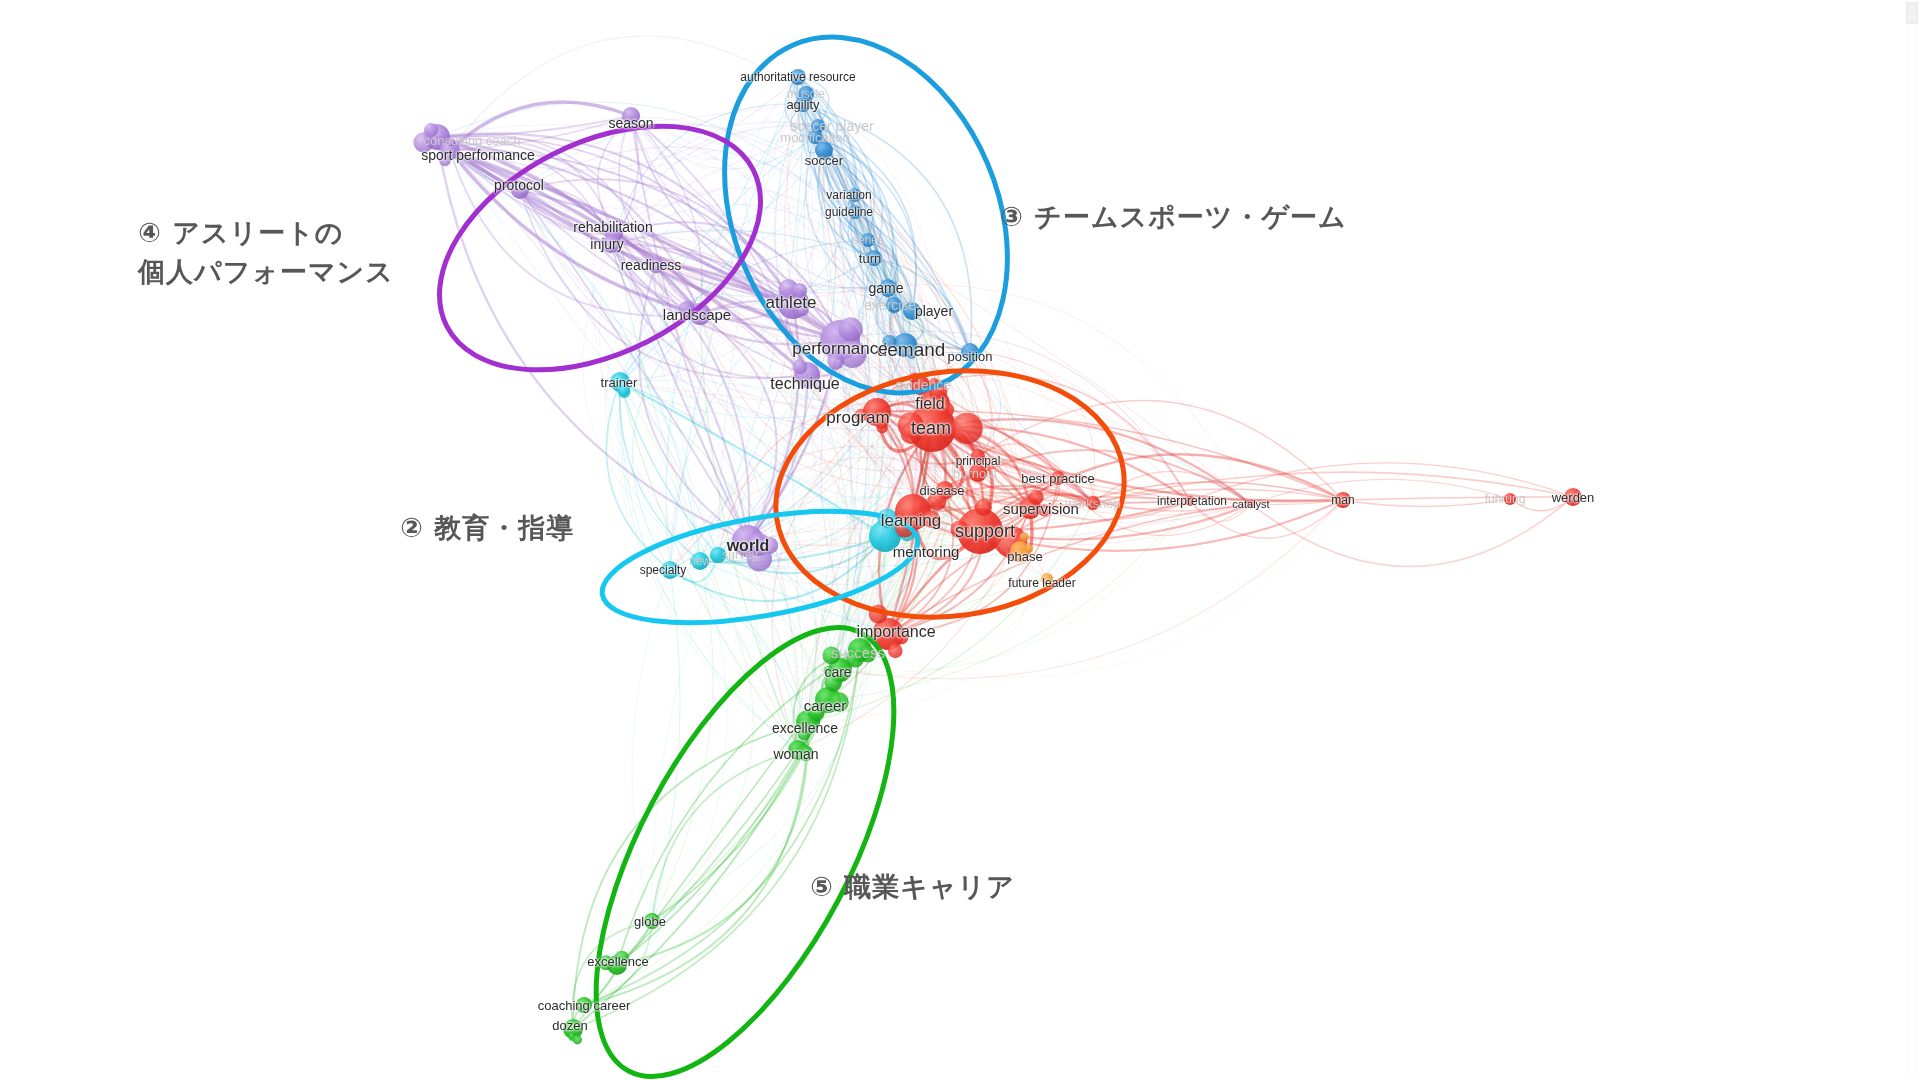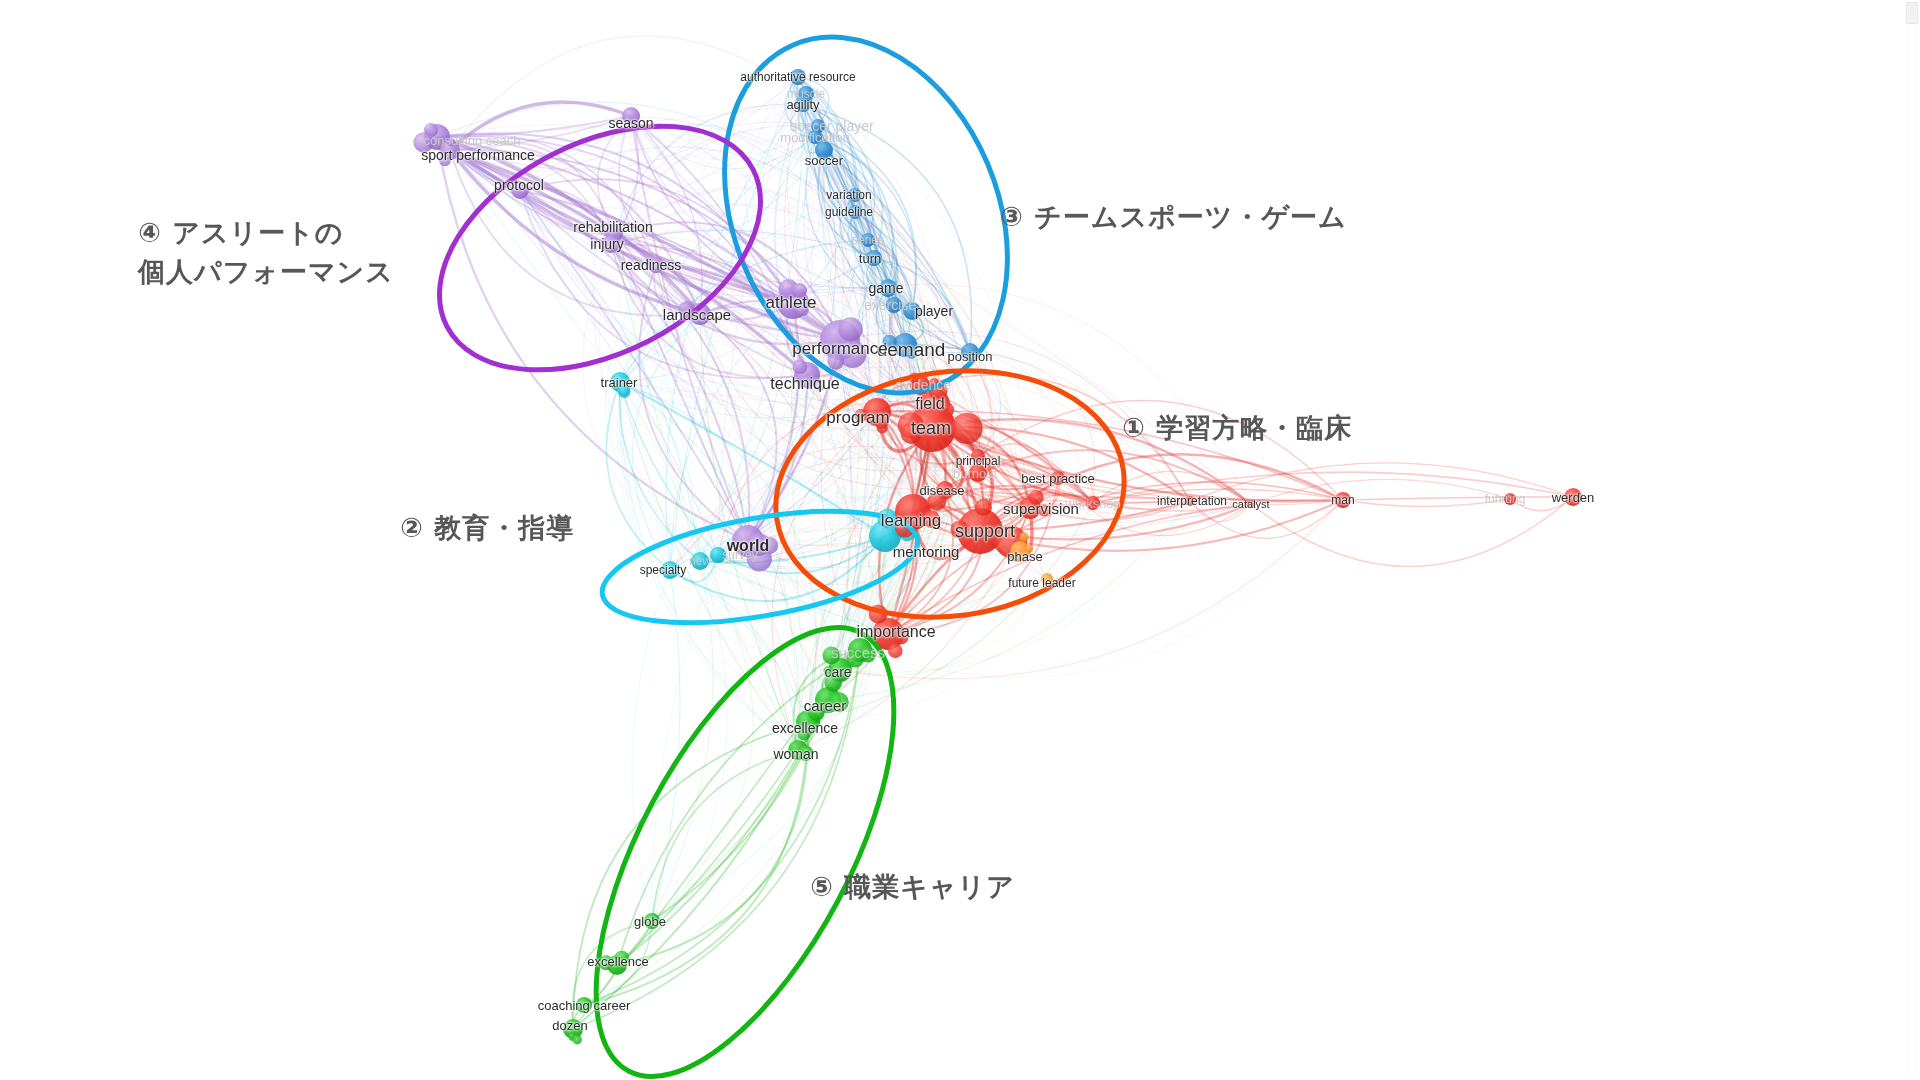--- a/index.html
+++ b/index.html
@@ -911,21 +911,20 @@
       <div class="nlabel" style="left: 825px; top: 705px; font-size: 15px;">career</div>
       <div class="nlabel" style="left: 805px; top: 728px; font-size: 14px;">excellence</div>
       <div class="nlabel" style="left: 796px; top: 754px; font-size: 14px;">woman</div>
       <div class="nlabel" style="left: 650px; top: 921px; font-size: 13px;">globe</div>
       <div class="nlabel" style="left: 618px; top: 961px; font-size: 13px;">excellence</div>
       <div class="nlabel" style="left: 584px; top: 1005px; font-size: 13px;">coaching career</div>
       <div class="nlabel" style="left: 570px; top: 1025px; font-size: 13px;">dozen</div>
       <div class="cluster-annot" style="left: 1000px; top: 217px; font-size: 27px; color: rgb(87, 87, 87);">③ チームスポーツ・ゲーム</div>
       <div class="cluster-annot" style="left: 138px; top: 252px; font-size: 27px; color: rgb(87, 87, 87);">④ アスリートの
 個人パフォーマンス</div>
-      <div class="cluster-annot" style="left: 1122px; top: 428px; font-size: 27px; color: rgb(87, 87, 87);">① 学習方略・臨床</div>
       <div class="cluster-annot" style="left: 400px; top: 528px; font-size: 27px; color: rgb(87, 87, 87);">② 教育・指導</div>
       <div class="cluster-annot" style="left: 810px; top: 887px; font-size: 27px; color: rgb(87, 87, 87);">⑤ 職業キャリア</div>
     </div>
 
   <div id="topbar">
     <div class="scroll-track"></div>
     <div class="scroll-thumb" style="top: 2px; height: 22px;"></div>
   </div>
 </div>
 

